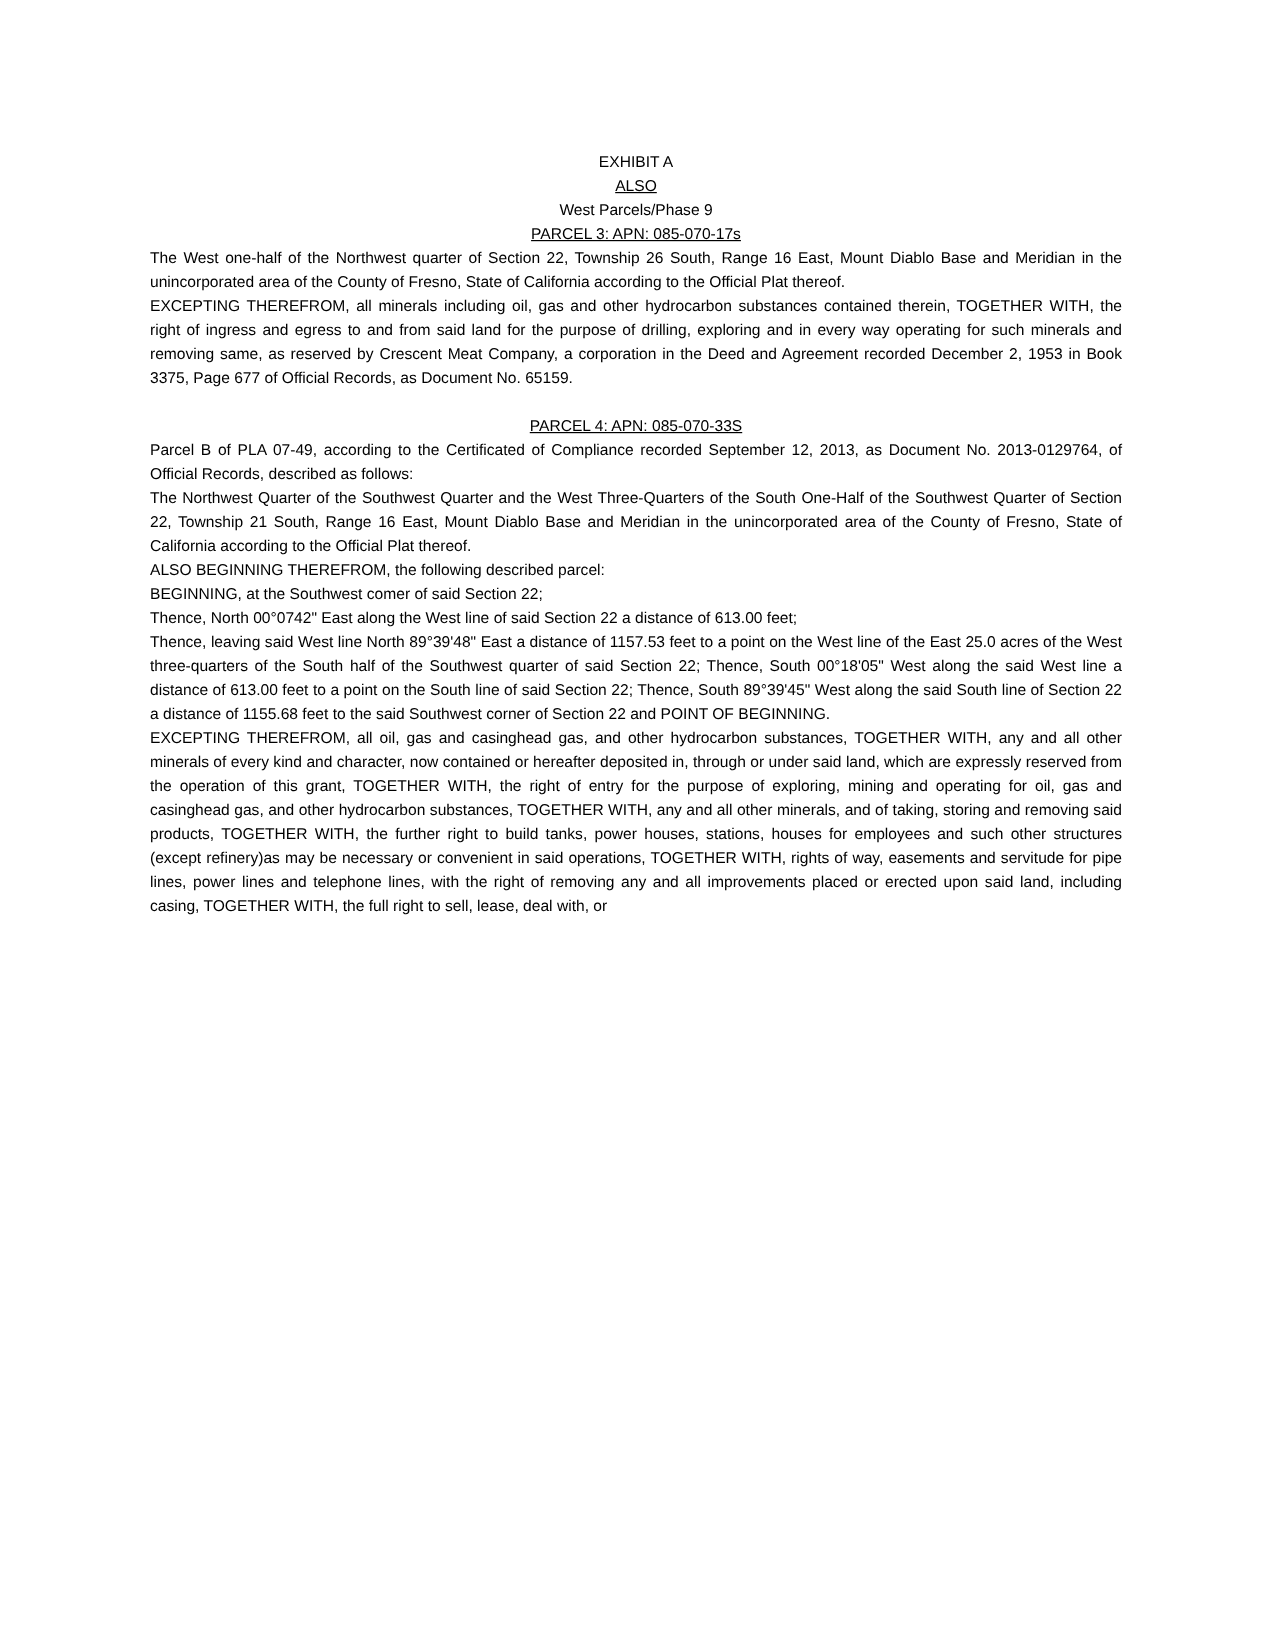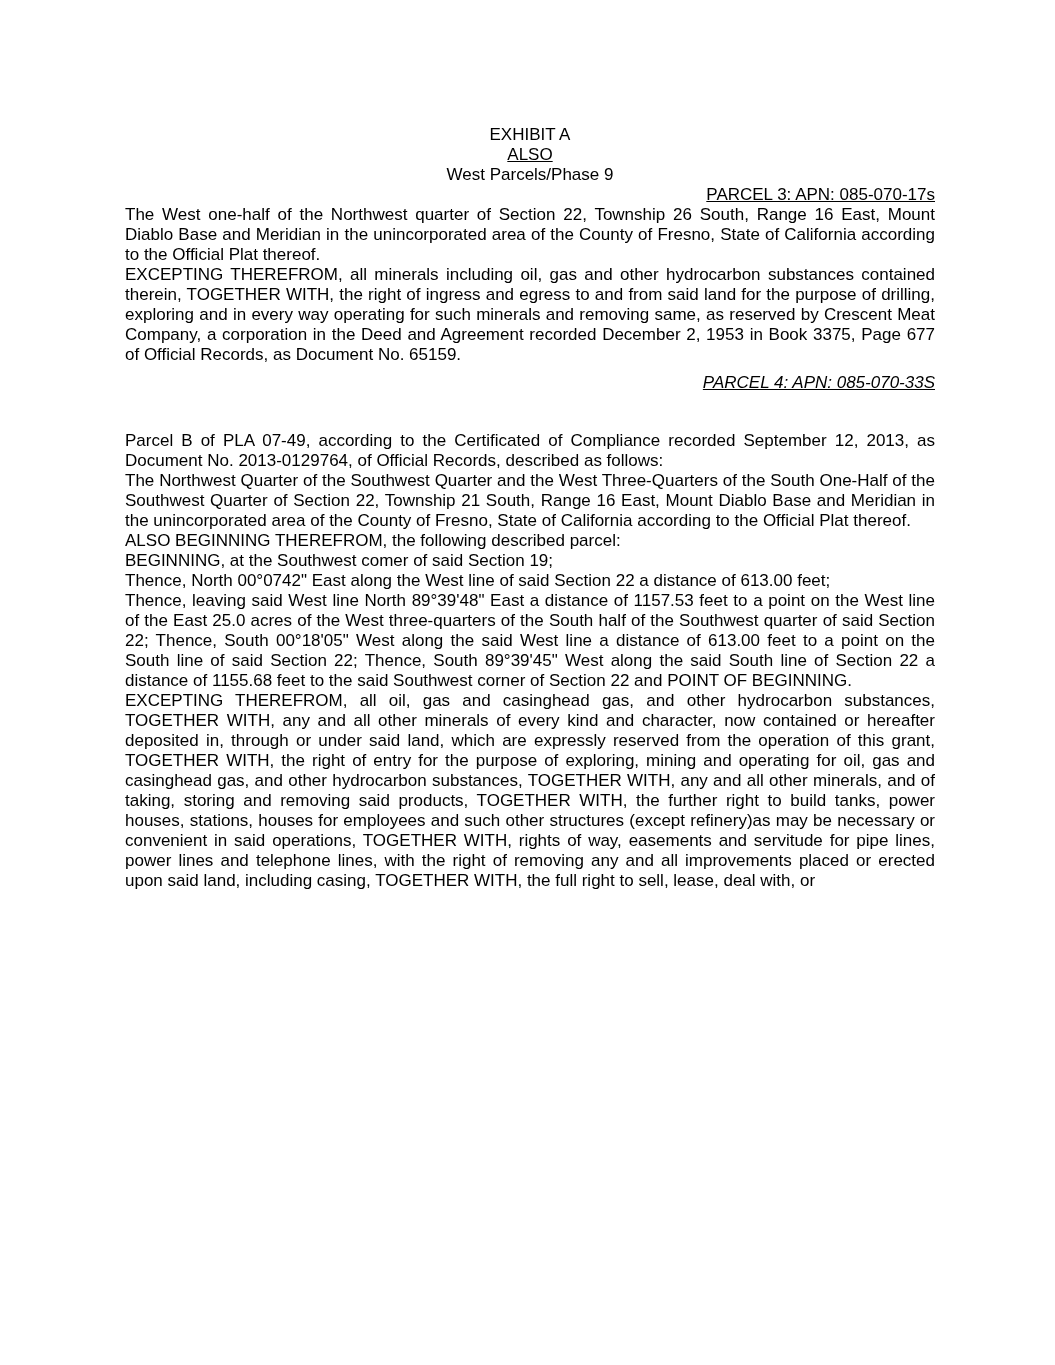--- a/index.html
+++ b/index.html
@@ -9,40 +9,40 @@
   }
   .page {
     position: relative;
     width: 1055px;
     height: 1365px;
     box-sizing: border-box;
     padding: 125px 120px 0 125px;
     background: #ffffff;
     color: #000000;
     font-family: "Liberation Sans", "DejaVu Sans", sans-serif;
-    font-size: 17px;
+    font-size: 13px;
     line-height: 20px;
     overflow: hidden;
   }
   .page p { margin: 0; }
   .center { text-align: center; }
   .underline { text-decoration: underline; }
   .land-title { margin-top: 23px; }
   .subtitle { margin-top: 27px; }
   .heading {
     margin-top: 43px;
-    text-align: right;
+    text-align: center;
     text-decoration: underline;
   }
-  .heading.after-para { margin-top: 8px; font-style: italic; }
+  .heading.after-para { margin-top: 20px; }
   .para {
     margin-top: 20px;
     text-align: justify;
   }
-  .para.gap-xl { margin-top: 38px; }
+  .para.gap-xl { }
 </style>
 </head>
 <body>
 
 <div class="page">
 
   <div>
     <p class="center">EXHIBIT A</p>
     <p class="center underline land-title">ALSO</p>
     <p class="center subtitle">West Parcels/Phase 9</p>
@@ -53,20 +53,20 @@
     <p class="para">The West one-half of the Northwest quarter of Section 22, Township 26 South, Range 16 East, Mount Diablo Base and Meridian in the unincorporated area of the County of Fresno, State of California according to the Official Plat thereof.</p>
     <p class="para">EXCEPTING THEREFROM, all minerals including oil, gas and other hydrocarbon substances contained therein, TOGETHER WITH, the right of ingress and egress to and from said land for the purpose of drilling, exploring and in every way operating for such minerals and removing same, as reserved by Crescent Meat Company, a corporation in the Deed and Agreement recorded December 2, 1953 in Book 3375, Page 677 of Official Records, as Document No. 65159.</p>
   </section>
 
   <section>
     <p class="heading after-para">PARCEL 4: APN: 085-070-33S</p>
     <p class="para gap-xl">Parcel B of PLA 07-49, according to the Certificated of Compliance recorded September 12, 2013, as Document No. 2013-0129764, of Official Records, described as follows:</p>
     <p class="para">The Northwest Quarter of the Southwest Quarter and the West Three-Quarters of the South One-Half of the Southwest Quarter of Section 22, Township 21 South, Range 16 East, Mount Diablo Base and Meridian in the unincorporated area of the County of Fresno, State of California according to the Official Plat thereof.</p>
     <p class="para">ALSO BEGINNING THEREFROM, the following described parcel:</p>
     <p class="para">
-      <span>BEGINNING, at the Southwest comer of said Section 19;</span><br>
+      <span>BEGINNING, at the Southwest comer of said Section 22;</span><br>
       <span>Thence, North 00°0742" East along the West line of said Section 22 a distance of 613.00 feet;</span><br>
       <span>Thence, leaving said West line North 89°39'48" East a distance of 1157.53 feet to a point on the West line of the East 25.0 acres of the West three-quarters of the South half of the Southwest quarter of said Section 22; Thence, South 00°18'05" West along the said West line a distance of 613.00 feet to a point on the South line of said Section 22; Thence, South 89°39'45" West along the said South line of Section 22 a distance of 1155.68 feet to the said Southwest corner of Section 22 and POINT OF BEGINNING.</span>
     </p>
     <p class="para">EXCEPTING THEREFROM, all oil, gas and casinghead gas, and other hydrocarbon substances, TOGETHER WITH, any and all other minerals of every kind and character, now contained or hereafter deposited in, through or under said land, which are expressly reserved from the operation of this grant, TOGETHER WITH, the right of entry for the purpose of exploring, mining and operating for oil, gas and casinghead gas, and other hydrocarbon substances, TOGETHER WITH, any and all other minerals, and of taking, storing and removing said products, TOGETHER WITH, the further right to build tanks, power houses, stations, houses for employees and such other structures (except refinery)as may be necessary or convenient in said operations, TOGETHER WITH, rights of way, easements and servitude for pipe lines, power lines and telephone lines, with the right of removing any and all improvements placed or erected upon said land, including casing, TOGETHER WITH, the full right to sell, lease, deal with, or</p>
   </section>
 
 </div>
 
 </body></html>

